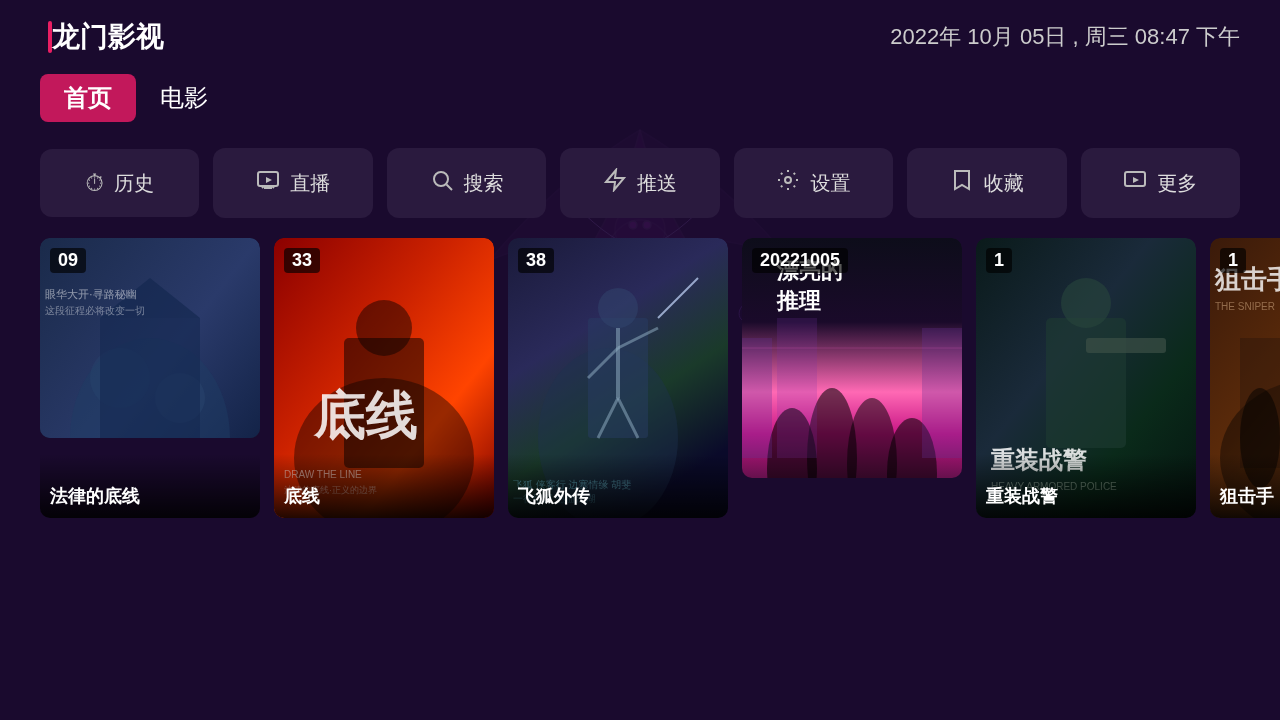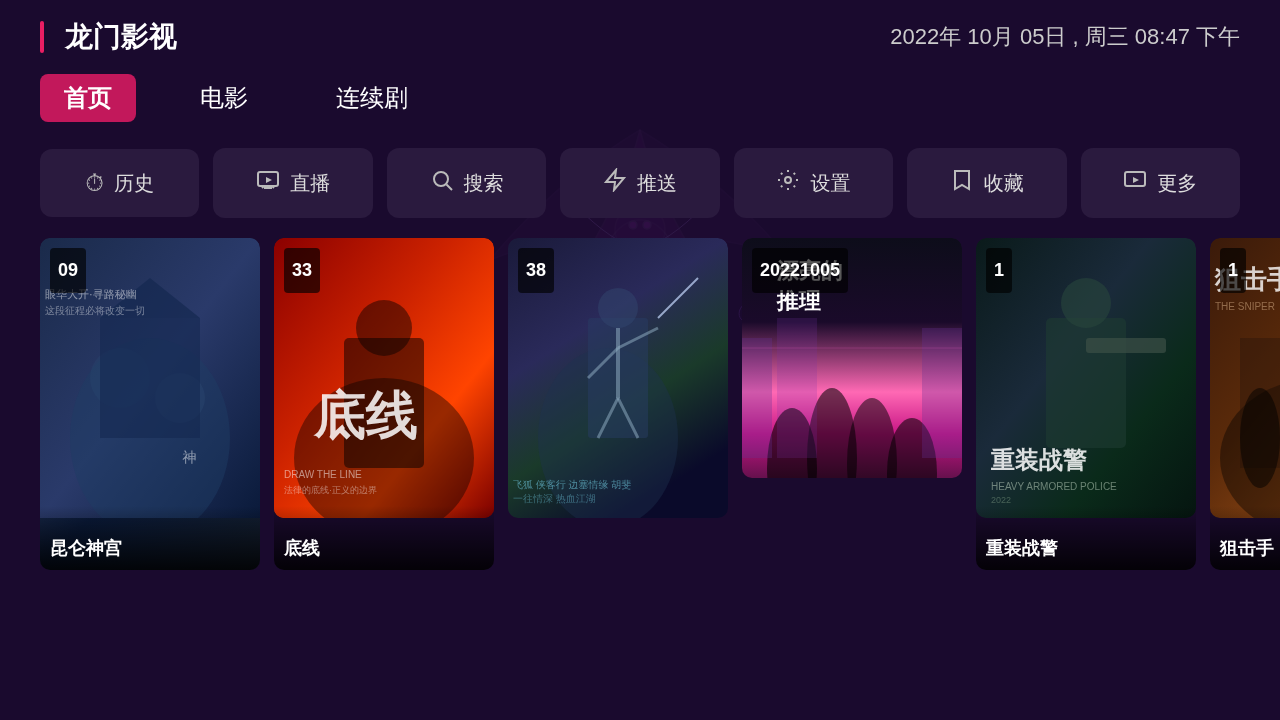--- a/index.html
+++ b/index.html
@@ -37,21 +37,22 @@
       z-index: 10;
       display: flex;
       align-items: center;
       justify-content: space-between;
       padding: 18px 40px 10px 40px;
     }
 
     .logo-container {
       display: flex;
       align-items: center;
-      gap: 21px;
+      gap: 0;
+      margin-left: 8px;
     }
 
     .logo-bar {
       width: 4px;
       height: 32px;
       background: #e91e63;
       border-radius: 2px;
     }
 
     .logo-text {
@@ -64,21 +65,20 @@
       font-size: 22px;
       color: #ccc;
     }
 
     
     .nav {
       position: relative;
       z-index: 10;
       display: flex;
       align-items: center;
-      gap: 40px;
       padding: 8px 48px 16px 40px;
     }
 
     .nav-item {
       font-size: 24px;
       color: #ffffff;
       cursor: pointer;
       padding: 8px 24px;
       border-radius: 8px;
     }
@@ -137,21 +137,21 @@
     }
 
     .movie-card .badge {
       position: absolute;
       top: 10px;
       left: 10px;
       background: rgba(0,0,0,0.65);
       color: #fff;
       font-size: 18px;
       font-weight: bold;
-      padding: 12px 8px;
+      padding: 2px 8px;
       border-radius: 4px;
     }
 
     .movie-card .title-overlay {
       position: absolute;
       bottom: 0;
       left: 0;
       right: 0;
       background: linear-gradient(transparent, rgba(0,0,0,0.85));
       padding: 30px 10px 10px 10px;
@@ -215,21 +215,20 @@
   <div class="logo-container">
     <div class="logo-bar"></div>
     <span class="logo-text">龙门影视</span>
   </div>
   <div class="datetime">2022年 10月 05日 , 周三 08:47 下午</div>
 </div>
 
 <nav class="nav">
   <div class="nav-item active">首页</div>
   <div class="nav-item">电影</div>
-  <div class="nav-item">连续剧</div>
 </nav>
 
 <div class="actions">
   <div class="action-btn">
     <span class="icon">⏱</span>
     <span>历史</span>
   </div>
   <div class="action-btn">
     <span class="icon">
       <svg width="24" height="24" viewBox="0 0 24 24" fill="none">
@@ -281,21 +280,21 @@
           <polygon points="10,9 16,12 10,15" fill="#bbb"></polygon>
         </svg>
     </span>
     <span>更多</span>
   </div>
 </div>
 
 <div class="movies-row">
 
   <div class="movie-card">
-    <div class="poster-inner poster-1" style="width:220px;height:332px;">
+    <div class="poster-inner poster-1" style="width:220px;height:200px;">
 
       <svg width="220" height="280" viewBox="0 0 220 280" style="position:absolute;top:0;left:0;">
         <defs>
           <linearGradient id="g1" x1="0" y1="0" x2="1" y2="1">
             <stop offset="0%" stop-color="#1a2a4a"></stop>
             <stop offset="50%" stop-color="#2a3a6a"></stop>
             <stop offset="100%" stop-color="#0a1a3a"></stop>
           </linearGradient>
         </defs>
         <rect width="220" height="280" fill="url(#g1)"></rect>
@@ -307,21 +306,21 @@
         <rect x="60" y="80" width="100" height="120" fill="rgba(20,40,80,0.6)"></rect>
         <polygon points="60,80 110,40 160,80" fill="rgba(20,40,80,0.7)"></polygon>
 
         <text x="5" y="60" font-size="11" fill="rgba(255,255,255,0.5)" font-family="sans-serif">眼华大开·寻路秘幽</text>
         <text x="5" y="76" font-size="10" fill="rgba(255,255,255,0.4)" font-family="sans-serif">这段征程必将改变一切</text>
         <text x="150" y="200" font-size="14" fill="rgba(255,255,255,0.5)" font-family="sans-serif" writing-mode="tb">神</text>
       </svg>
     </div>
     <div class="badge">09</div>
     <div class="title-overlay">
-      <div class="title-text">昆仑神宫</div>
+      <div class="title-text">法律的底线</div>
     </div>
   </div>
 
   <div class="movie-card">
     <div class="poster-inner poster-2" style="width:220px;height:280px;">
       <svg width="220" height="280" viewBox="0 0 220 280" style="position:absolute;top:0;left:0;">
         <defs>
           <linearGradient id="g2" x1="0" y1="0" x2="1" y2="1">
             <stop offset="0%" stop-color="#8B0000"></stop>
             <stop offset="40%" stop-color="#cc2200"></stop>
@@ -368,20 +367,23 @@
         <line x1="110" y1="110" x2="150" y2="90" stroke="rgba(150,180,200,0.5)" stroke-width="3"></line>
         <line x1="110" y1="160" x2="90" y2="200" stroke="rgba(150,180,200,0.5)" stroke-width="3"></line>
         <line x1="110" y1="160" x2="130" y2="200" stroke="rgba(150,180,200,0.5)" stroke-width="3"></line>
 
         <line x1="150" y1="80" x2="190" y2="40" stroke="rgba(200,220,255,0.7)" stroke-width="2"></line>
         <text x="5" y="250" font-size="10" fill="rgba(100,180,200,0.7)" font-family="sans-serif">飞狐 侠客行 边塞情缘 胡斐</text>
         <text x="5" y="264" font-size="10" fill="rgba(100,180,200,0.5)" font-family="sans-serif">一往情深 热血江湖</text>
       </svg>
     </div>
     <div class="badge">38</div>
+    <div class="title-overlay">
+      <div class="title-text">飞狐外传</div>
+    </div>
   </div>
 
   <div class="movie-card">
     <div class="poster-inner" style="width:220px;height:240px;">
       <svg width="220" height="280" viewBox="0 0 220 280" style="position:absolute;top:0;left:0;">
         <defs>
           <linearGradient id="g4" x1="0" y1="0" x2="0" y2="1">
             <stop offset="0%" stop-color="#0d0d1a"></stop>
             <stop offset="30%" stop-color="#1a0a2a"></stop>
             <stop offset="55%" stop-color="#ff69b4"></stop>

